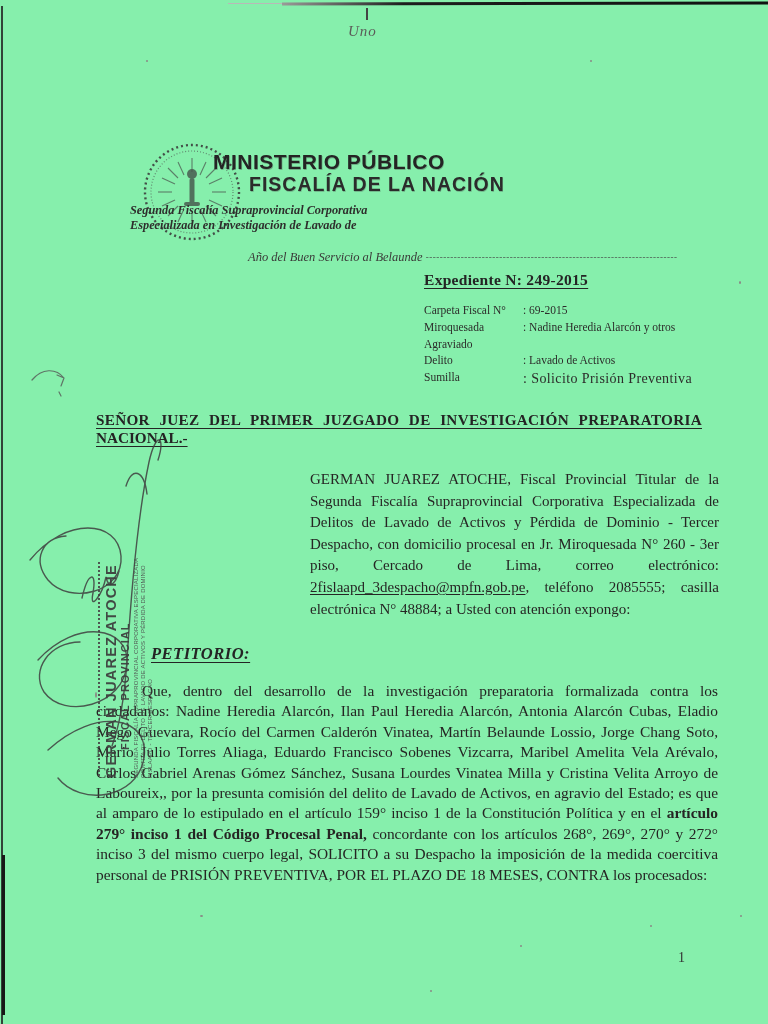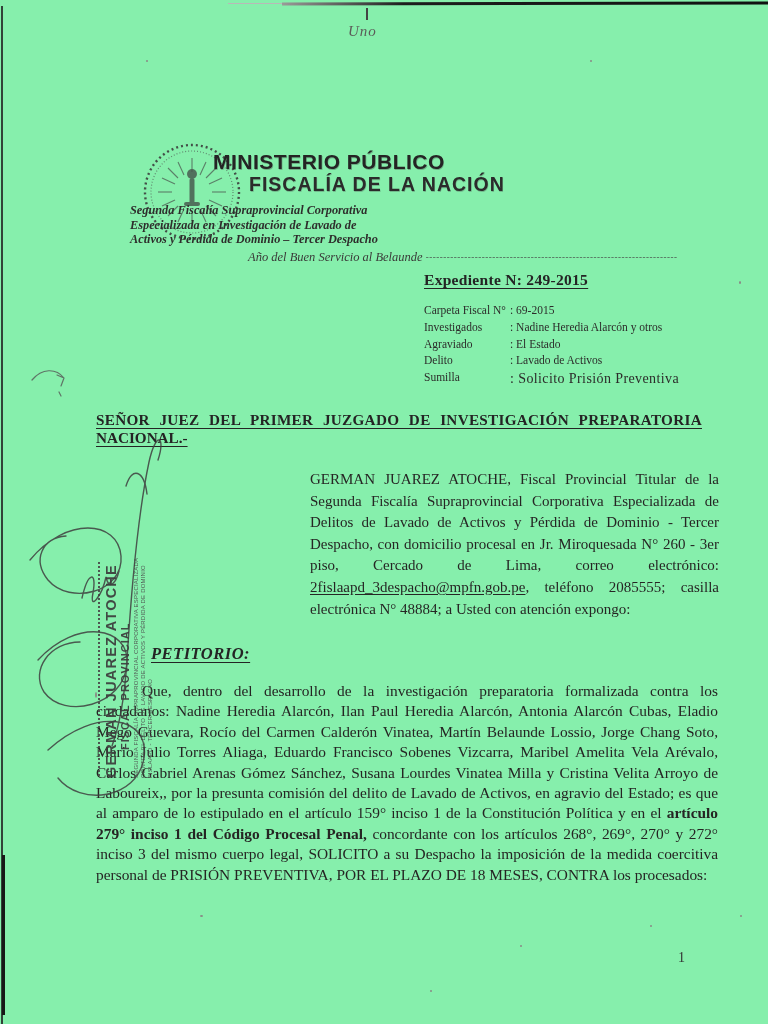--- a/index.html
+++ b/index.html
@@ -27,21 +27,21 @@
   .seal{position:absolute;left:136px;top:134px;width:112px;height:114px;opacity:.88;}
   .org1{position:absolute;left:213px;top:150px;font-family:"Liberation Sans",sans-serif;font-weight:700;font-size:21px;letter-spacing:.5px;color:#242424;text-shadow:.6px .6px 0 rgba(60,60,60,.35);}
   .org2{position:absolute;left:228px;top:173px;font-family:"Liberation Sans",sans-serif;font-weight:600;font-size:19.5px;letter-spacing:1px;color:#2b2b2b;text-shadow:.5px .5px 0 rgba(70,70,70,.3);margin-left:21px;}
   .office{position:absolute;left:130px;top:203px;width:330px;font-style:italic;font-weight:700;font-size:12.3px;line-height:14.5px;color:#2e2e2c;}
   .motto-row{position:absolute;left:248px;top:250px;width:460px;font-style:italic;font-size:12.5px;color:#3a3a38;white-space:nowrap;}
   .motto-dashes{font-size:9px;letter-spacing:.5px;color:#444;vertical-align:1px;}
 
   
   .expediente{position:absolute;left:424px;top:271px;font-weight:700;font-size:15.5px;letter-spacing:.3px;text-decoration:underline;text-underline-offset:3px;color:#242424;}
   .fields{position:absolute;left:424px;top:302px;width:300px;font-size:11.5px;line-height:16.8px;color:#2c2c2a;}
-  .field-row{display:grid;grid-template-columns:86px 1fr;}
+  .field-row{display:grid;grid-template-columns:86px 1fr;gap:13px;}
   .field-row.emph .f-value{font-size:14px;letter-spacing:.4px;line-height:19px;}
 
   
   .addressee{position:absolute;left:96px;top:411px;width:622px;font-weight:700;font-size:15.2px;color:#242424;}
   .addressee .line{text-decoration:underline;text-underline-offset:3px;}
   .addressee .line1{word-spacing:5.5px;letter-spacing:.3px;display:inline;}
   .addressee .line2{display:block;margin-top:0;}
 
   
   .intro{position:absolute;left:310px;top:469px;width:409px;font-size:15px;line-height:21.6px;text-align:justify;color:#262624;}
@@ -107,37 +107,35 @@
       <circle cx="56" cy="40" r="5"></circle>
       <rect x="53.5" y="44" width="5" height="26" rx="2"></rect>
       <rect x="48" y="68" width="16" height="4" rx="2"></rect>
     </g>
   </svg>
   <div class="org1">MINISTERIO PÚBLICO</div>
   <div class="org2">FISCALÍA DE LA NACIÓN</div>
   <div class="office">
     <div>Segunda Fiscalía Supraprovincial Corporativa</div>
     <div>Especializada en Investigación de Lavado de</div>
-    <div>Activos y Pérdida de Dominio – Tercer Despacho</div>
   </div>
   <div class="motto-row"><span>Año del Buen Servicio al Belaunde</span> <span class="motto-dashes">------------------------------------------------------------------------</span></div>
 
   <div class="expediente">Expediente N: 249-2015</div>
   <div class="fields">
       <div class="field-row">
       <span class="f-label">Carpeta Fiscal N°</span>
       <span class="f-value">: 69-2015</span>
     </div>
       <div class="field-row">
-      <span class="f-label">Investigados</span>
+      <span class="f-label">Miroquesada</span>
       <span class="f-value">: Nadine Heredia Alarcón y otros</span>
     </div>
       <div class="field-row">
       <span class="f-label">Agraviado</span>
-      <span class="f-value">: El Estado</span>
     </div>
       <div class="field-row">
       <span class="f-label">Delito</span>
       <span class="f-value">: Lavado de Activos</span>
     </div>
       <div class="field-row emph">
       <span class="f-label">Sumilla</span>
       <span class="f-value">: Solicito Prisión Preventiva</span>
     </div>
     </div>

